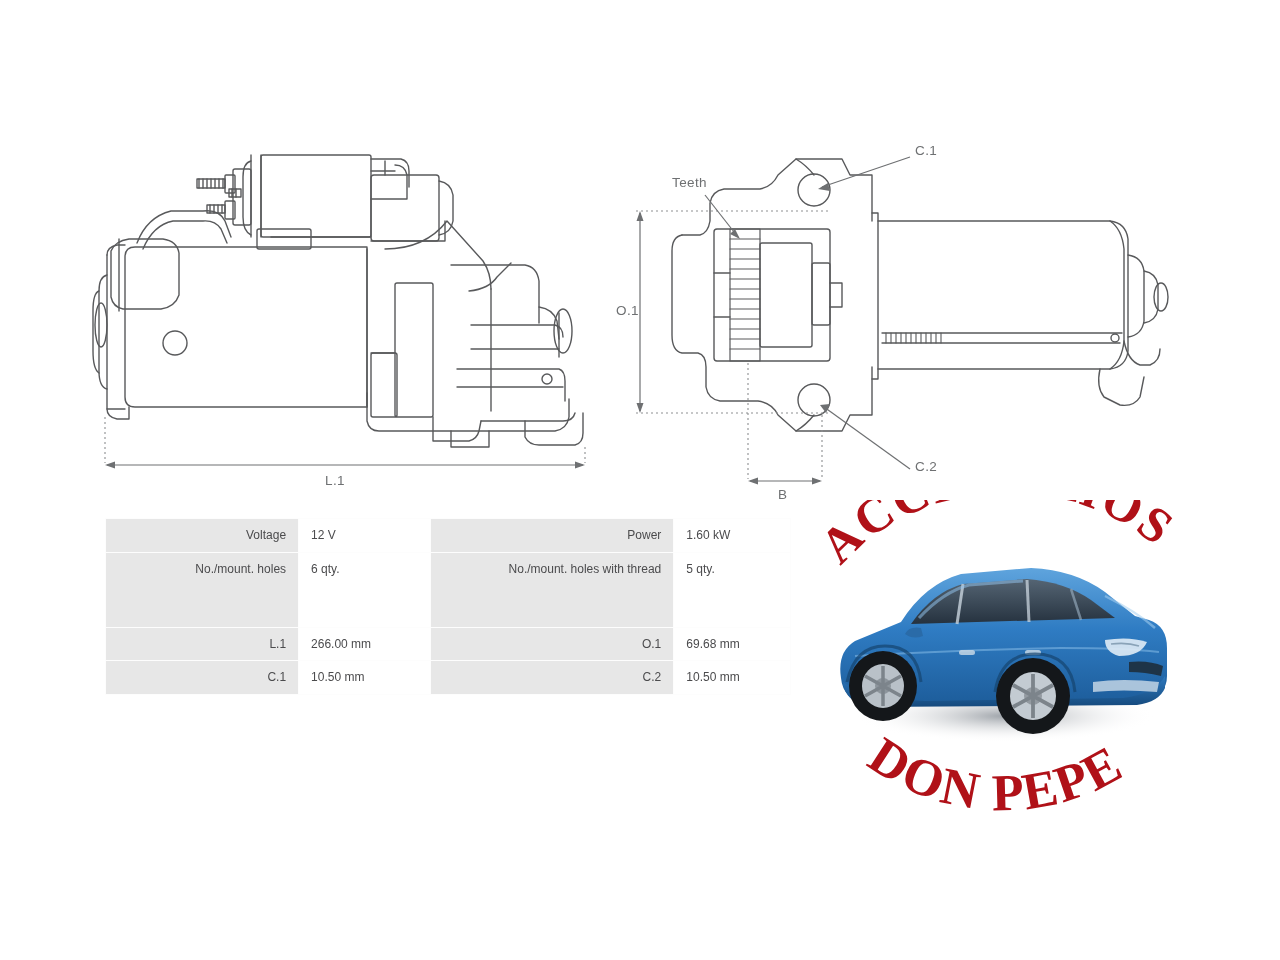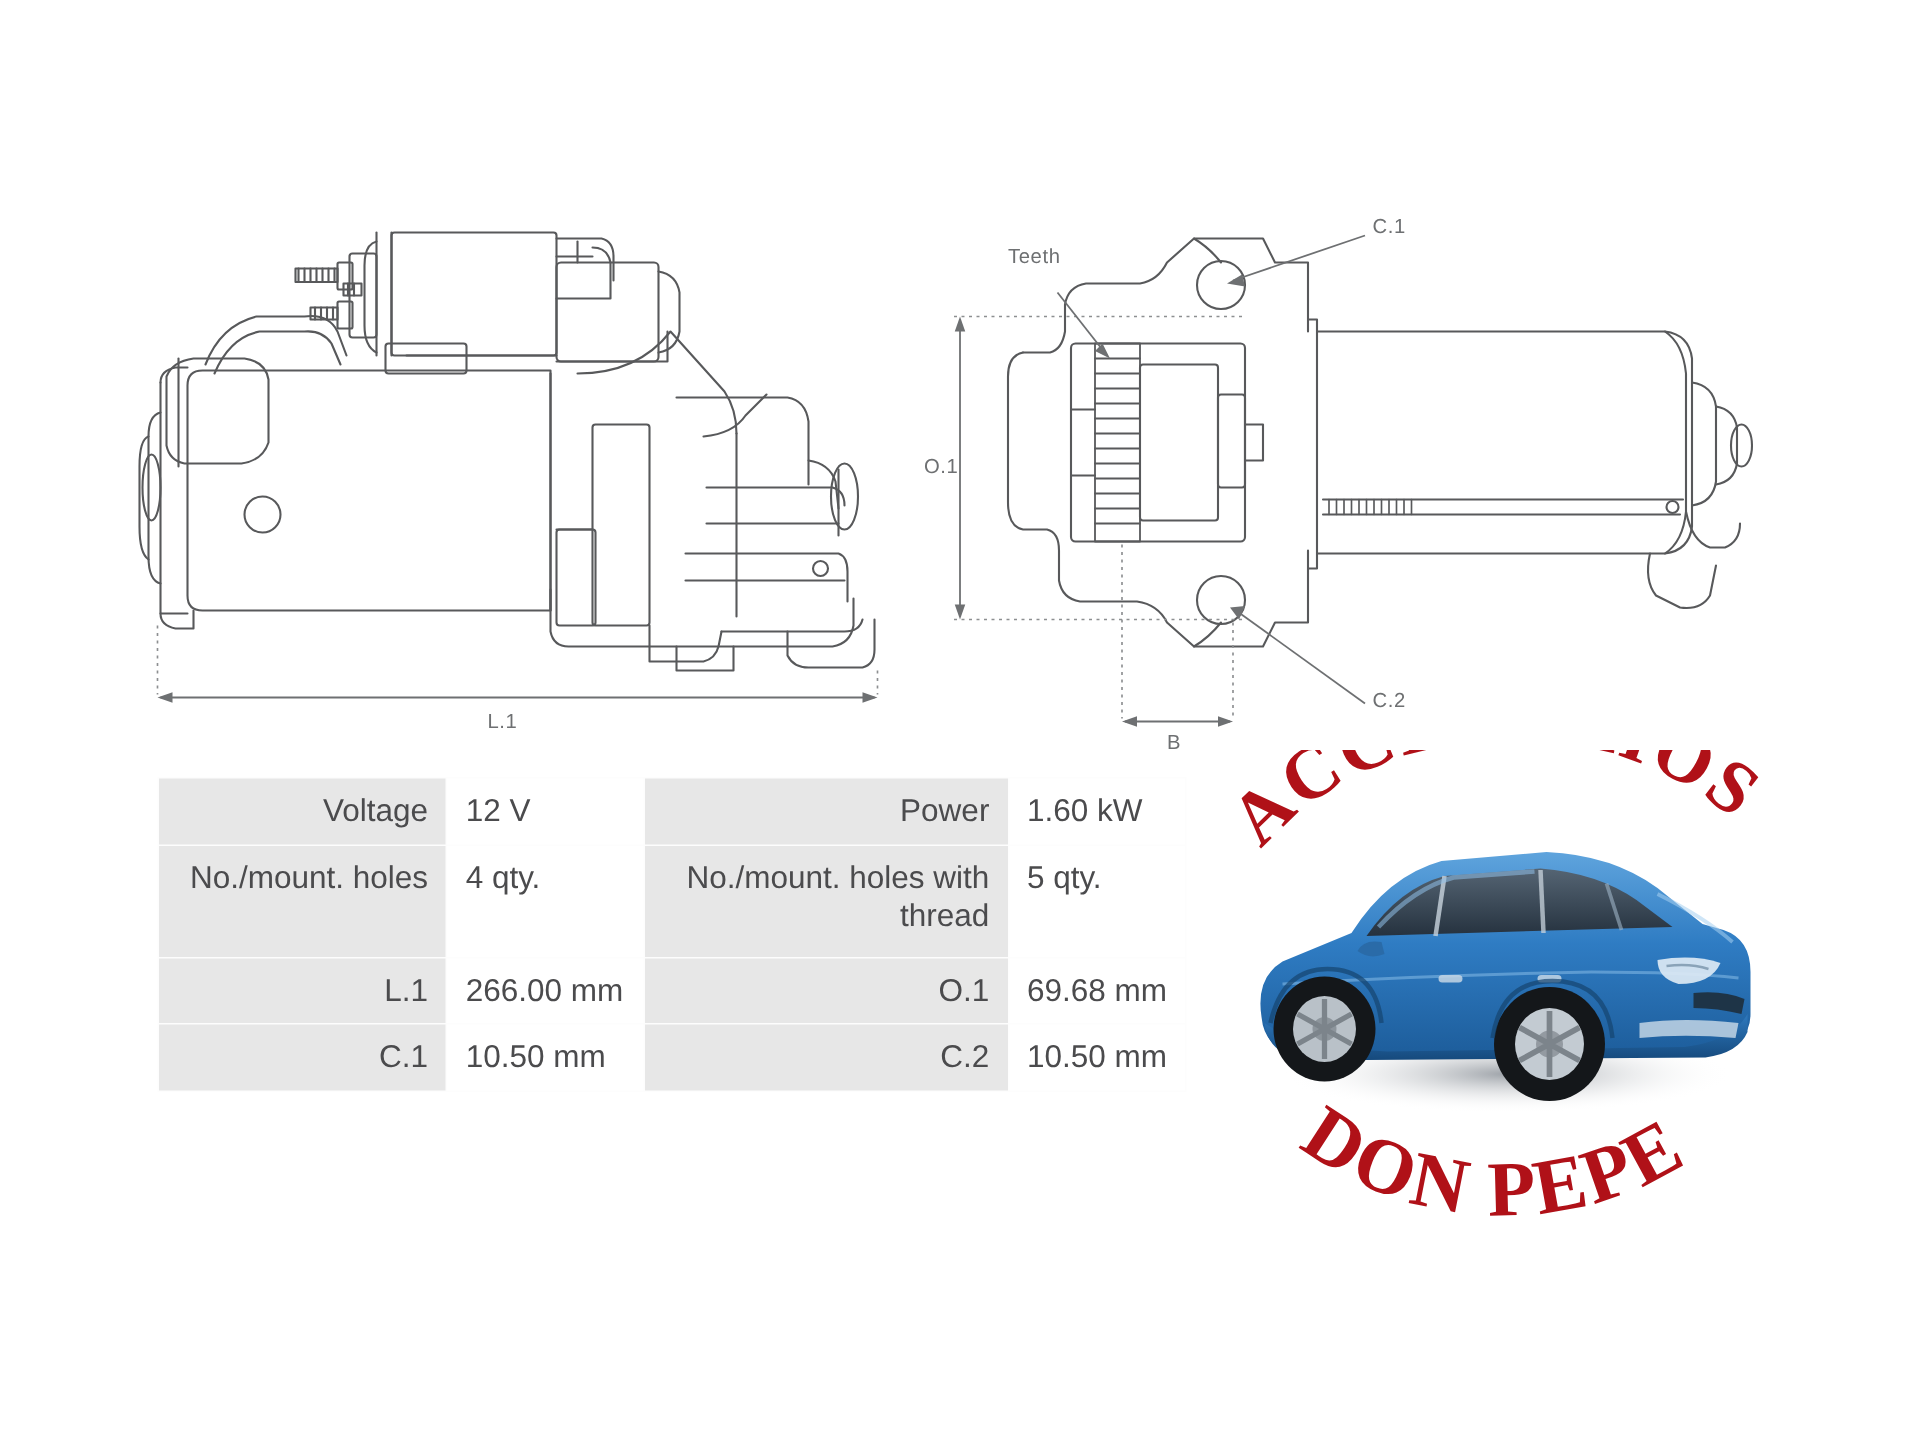--- a/index.html
+++ b/index.html
@@ -33,21 +33,21 @@
 
   
   #spec-table {
     position: absolute;
     left: 105px;
     top: 518px;
     width: 686px;
     border-collapse: separate;
     border-spacing: 1px;
     background: #fdfdfd;
-    font-size: 21px;
+    font-size: 12px;
     color: #4b4b4d;
   }
   #spec-table td {
     padding: 9px 12px;
     vertical-align: middle;
     line-height: 1.22;
   }
   #spec-table td.lbl {
     background: #e7e7e7;
     text-align: right;
@@ -237,21 +237,21 @@
         <polygon points="130,114 120,109 125,104" fill="#6e7072" stroke="none"></polygon>
         <line x1="300" y1="32" x2="212" y2="62"></line>
         <polygon points="208,64 218,58 220,66" fill="#6e7072" stroke="none"></polygon>
         <line x1="300" y1="344" x2="214" y2="282"></line>
         <polygon points="210,280 220,279 216,288" fill="#6e7072" stroke="none"></polygon>
       </g>
     </svg>
 
     <span class="dim-label" style="left:6px; top:178px;">O.1</span>
     <span class="dim-label" style="left:168px; top:362px;">B</span>
-    <span class="dim-label" style="left:62px; top:38px;">Teeth</span>
+    <span class="dim-label" style="left:62px; top:50px;">Teeth</span>
     <span class="dim-label" style="left:305px; top:18px;">C.1</span>
     <span class="dim-label" style="left:305px; top:334px;">C.2</span>
   </div>
 
   <table id="spec-table">
     <colgroup>
       <col class="c1">
         <col class="c2">
         <col class="c3">
         <col class="c4">
@@ -262,21 +262,21 @@
         <td class="lbl">Voltage</td>
         <td class="val">12 V</td>
         <td class="lbl">Power</td>
         <td class="val">1.60 kW</td>
       </tr>
 
 
 
       <tr class="tall">
         <td class="lbl">No./mount. holes</td>
-        <td class="val">4 qty.</td>
+        <td class="val">6 qty.</td>
         <td class="lbl">No./mount. holes with thread</td>
         <td class="val">5 qty.</td>
       </tr>
 
       <tr>
         <td class="lbl">L.1</td>
         <td class="val">266.00 mm</td>
         <td class="lbl">O.1</td>
         <td class="val">69.68 mm</td>
       </tr>

